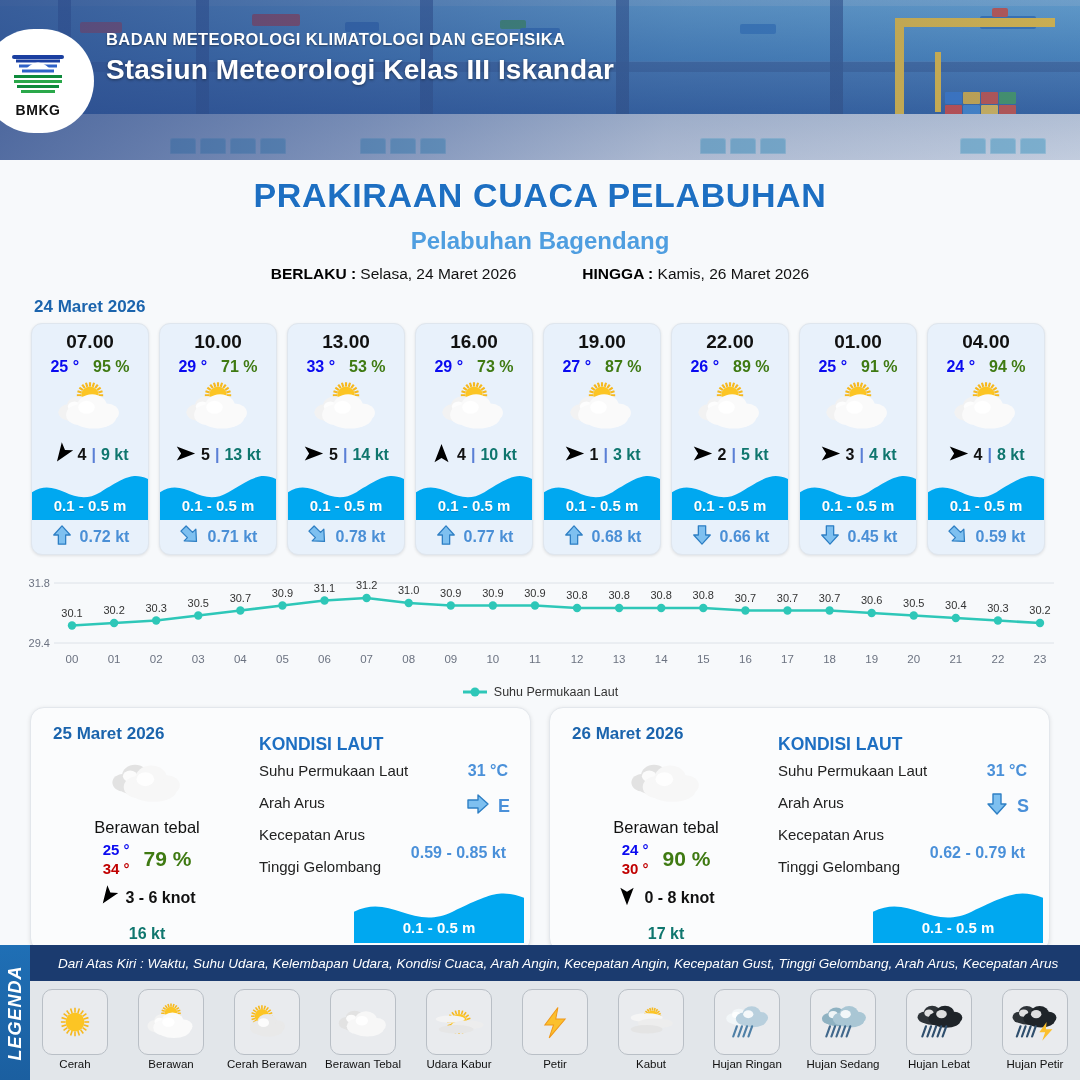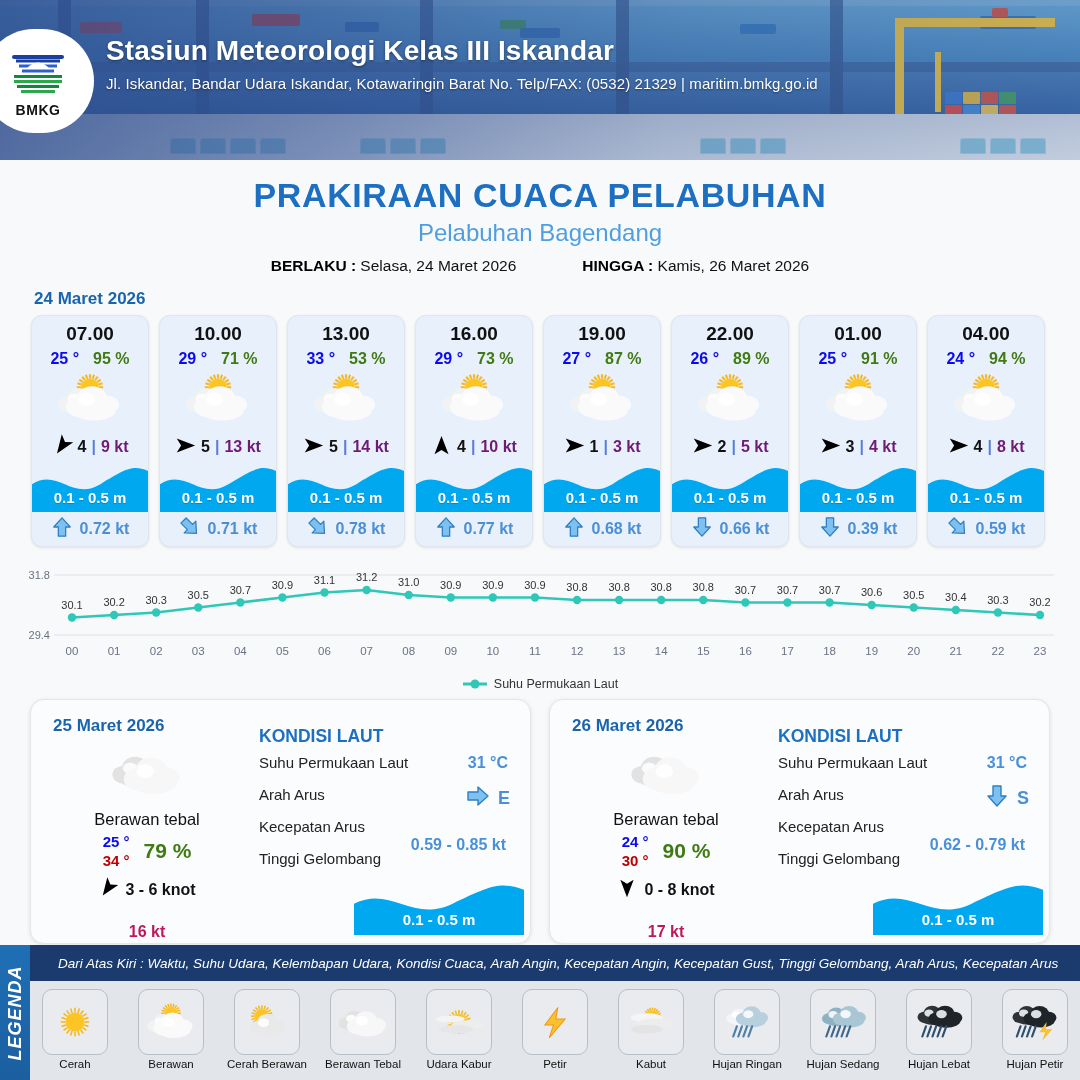--- a/index.html
+++ b/index.html
@@ -48,21 +48,21 @@
      text-shadow:0 1px 2px rgba(0,0,0,.45); }
   .hdr-line2 { font-size:28px; font-weight:bold; color:#fff; margin-top:5px; letter-spacing:.1px;
      text-shadow:0 1px 3px rgba(0,0,0,.45); }
   .hdr-line3 { font-size:15px; color:#fff; margin-top:8px; letter-spacing:.1px;
      text-shadow:0 1px 2px rgba(0,0,0,.45); }
 
   
   .titles { text-align:center; margin-top:16px; }
   .t-main { font-size:34px; font-weight:bold; color:#1d6fc2; letter-spacing:.6px;
      text-shadow:1px 1px 0 rgba(255,255,255,.9); }
-  .t-sub  { font-size:24px; font-weight:normal; color:#4f9ee0; margin-top:4px; }
+  .t-sub  { font-size:24px; font-weight:bold; color:#4f9ee0; margin-top:12px; }
   .t-valid { margin-top:10px; font-size:15.5px; color:#111; display:flex; justify-content:center; gap:66px; }
   .t-valid b { color:#000; }
   .t-valid span.val { font-weight:normal; }
 
   
   .day-label { margin:14px 0 6px 34px; font-size:17px; font-weight:bold; color:#1b64ad; }
 
   
   .cards { display:flex; gap:10px; padding:0 31px; }
   .card {
@@ -71,21 +71,21 @@
   }
   .c-time { text-align:center; font-size:19px; font-weight:bold; color:#111; padding-top:7px; }
   .c-th { display:flex; justify-content:center; align-items:baseline; gap:14px; margin-top:5px; }
   .c-temp { font-size:16px; font-weight:bold; color:#0a0af0; }
   .c-hum  { font-size:16px; font-weight:bold; color:#3f7a12; }
   .c-icon { height:62px; display:flex; align-items:center; justify-content:center; }
   .c-wind { display:flex; align-items:center; justify-content:center; gap:5px; height:34px; }
   .c-wind .wd { display:inline-block; }
   .c-wdeg { font-size:16px; font-weight:bold; color:#111; }
   .c-bar  { color:#5a7fd6; font-size:16px; font-weight:bold; }
-  .c-wspd { font-size:16px; font-weight:bold; color:#701a75; }
+  .c-wspd { font-size:16px; font-weight:bold; color:#0f766e; }
   .c-wave { position:relative; height:48px; }
   .c-wave svg { position:absolute; left:0; top:0; }
   .c-wave-txt { position:absolute; left:0; right:0; bottom:6px; text-align:center;
       font-size:15px; font-weight:bold; color:#fff; text-shadow:0 1px 1px rgba(0,0,0,.2); }
   .c-cur { display:flex; align-items:center; justify-content:center; gap:7px; height:34px; }
   .c-cur-txt { font-size:16px; font-weight:bold; color:#4a8fd6; }
 
   
   .chart-wrap { margin:10px 24px 0 24px; position:relative; height:118px; }
   .chart-legend { text-align:center; margin-top:2px; font-size:12.5px; color:#333;
@@ -98,21 +98,21 @@
   .p-date { position:absolute; left:22px; top:16px; font-size:17px; font-weight:bold; color:#1b64ad; }
   .p-left { position:absolute; left:16px; top:44px; width:200px; text-align:center; }
   .p-cond { font-size:16.5px; color:#111; margin-top:4px; }
   .p-temps { display:flex; align-items:center; justify-content:center; gap:14px; margin-top:4px; }
   .p-tcol { text-align:left; }
   .p-tmin { font-size:15px; font-weight:bold; color:#0a0af0; }
   .p-tmax { font-size:15px; font-weight:bold; color:#c00000; margin-top:2px; }
   .p-hum  { font-size:21px; font-weight:bold; color:#3f7a12; }
   .p-wind { display:flex; align-items:center; justify-content:center; gap:7px; margin-top:9px; }
   .p-wtxt { font-size:16px; font-weight:bold; color:#111; }
-  .p-gust { font-size:16px; font-weight:bold; color:#be185d; margin-top:21px; }
+  .p-gust { font-size:16px; font-weight:bold; color:#0f766e; margin-top:15px; }
   .p-right { position:absolute; left:228px; top:26px; right:12px; }
   .p-kl { font-size:17.5px; font-weight:bold; color:#1d6fc2; margin-bottom:7px; }
   .p-row { position:relative; height:32px; }
   .p-lbl { font-size:15px; color:#222; }
   .p-val { position:absolute; right:10px; top:0; font-size:16px; font-weight:bold; color:#4a90d9; }
   .p-dirv { position:absolute; right:8px; top:-2px; display:flex; align-items:center; gap:8px; }
   .p-dirv .dl { font-size:18px; font-weight:bold; color:#4a90d9; }
   .p-spd { position:absolute; right:12px; top:18px; font-size:16px; font-weight:bold; color:#4a90d9; }
   .p-wave { position:absolute; right:6px; bottom:8px; width:170px; height:54px; }
   .p-wave .wtxt { position:absolute; left:0; right:0; bottom:7px; text-align:center;
@@ -196,22 +196,22 @@
         <rect x="6" y="30" width="48" height="3" fill="#0f8a3c"></rect>
         <rect x="6" y="35" width="48" height="3" fill="#2aa84a"></rect>
         <rect x="9" y="40" width="42" height="3" fill="#0f8a3c"></rect>
         <rect x="13" y="45" width="34" height="3" fill="#2aa84a"></rect>
       </g>
     </svg>
     <div class="logo-word">BMKG</div>
   </div>
 
   <div class="hdr-text">
+    <div class="hdr-line1">BADAN METEOROLOGI KLIMATOLOGI DAN GEOFISIKA</div>
     <div class="hdr-line2">Stasiun Meteorologi Kelas III Iskandar</div>
-    <div class="hdr-line3">Jl. Iskandar, Bandar Udara Iskandar, Kotawaringin Barat No. Telp/FAX: (0532) 21329 | maritim.bmkg.go.id</div>
   </div>
 </div>
 
 <div class="titles">
   <div class="t-main">PRAKIRAAN CUACA PELABUHAN</div>
   <div class="t-sub">Pelabuhan Bagendang</div>
   <div class="t-valid">
     <div>
       <b>BERLAKU :</b>
       <span class="val">Selasa, 24 Maret 2026</span>
@@ -685,21 +685,21 @@
      <svg width="118" height="48" viewBox="0 0 118 48" preserveAspectRatio="none">
     <path d="M0 20.16 C 25.96 3.84, 40.120000000000005 37.44, 68.44 20.16
              S 101.48 0.96, 118 7.68 L 118 48 L 0 48 Z" fill="#00a8f0"></path>
         </svg>
      <div class="c-wave-txt">0.1 - 0.5 m</div>
    </div>
    <div class="c-cur">
      <span><svg width="22" height="22" viewBox="0 0 24 24" style="transform:rotate(180deg)">
     <polygon points="12,2 21,12 16,12 16,22 8,22 8,12 3,12" fill="#7ec0f0" stroke="#2e7fc4" stroke-width="1.4" stroke-linejoin="round"></polygon>
           </svg></span>
-     <span class="c-cur-txt">0.39 kt</span>
+     <span class="c-cur-txt">0.45 kt</span>
    </div>
     </div>
     <div class="card">
    <div class="c-time">04.00</div>
    <div class="c-th">
      <span class="c-temp">24 °</span>
      <span class="c-hum">94 %</span>
    </div>
    <div class="c-icon">
         <svg width="78" height="56" viewBox="0 0 80 56">

